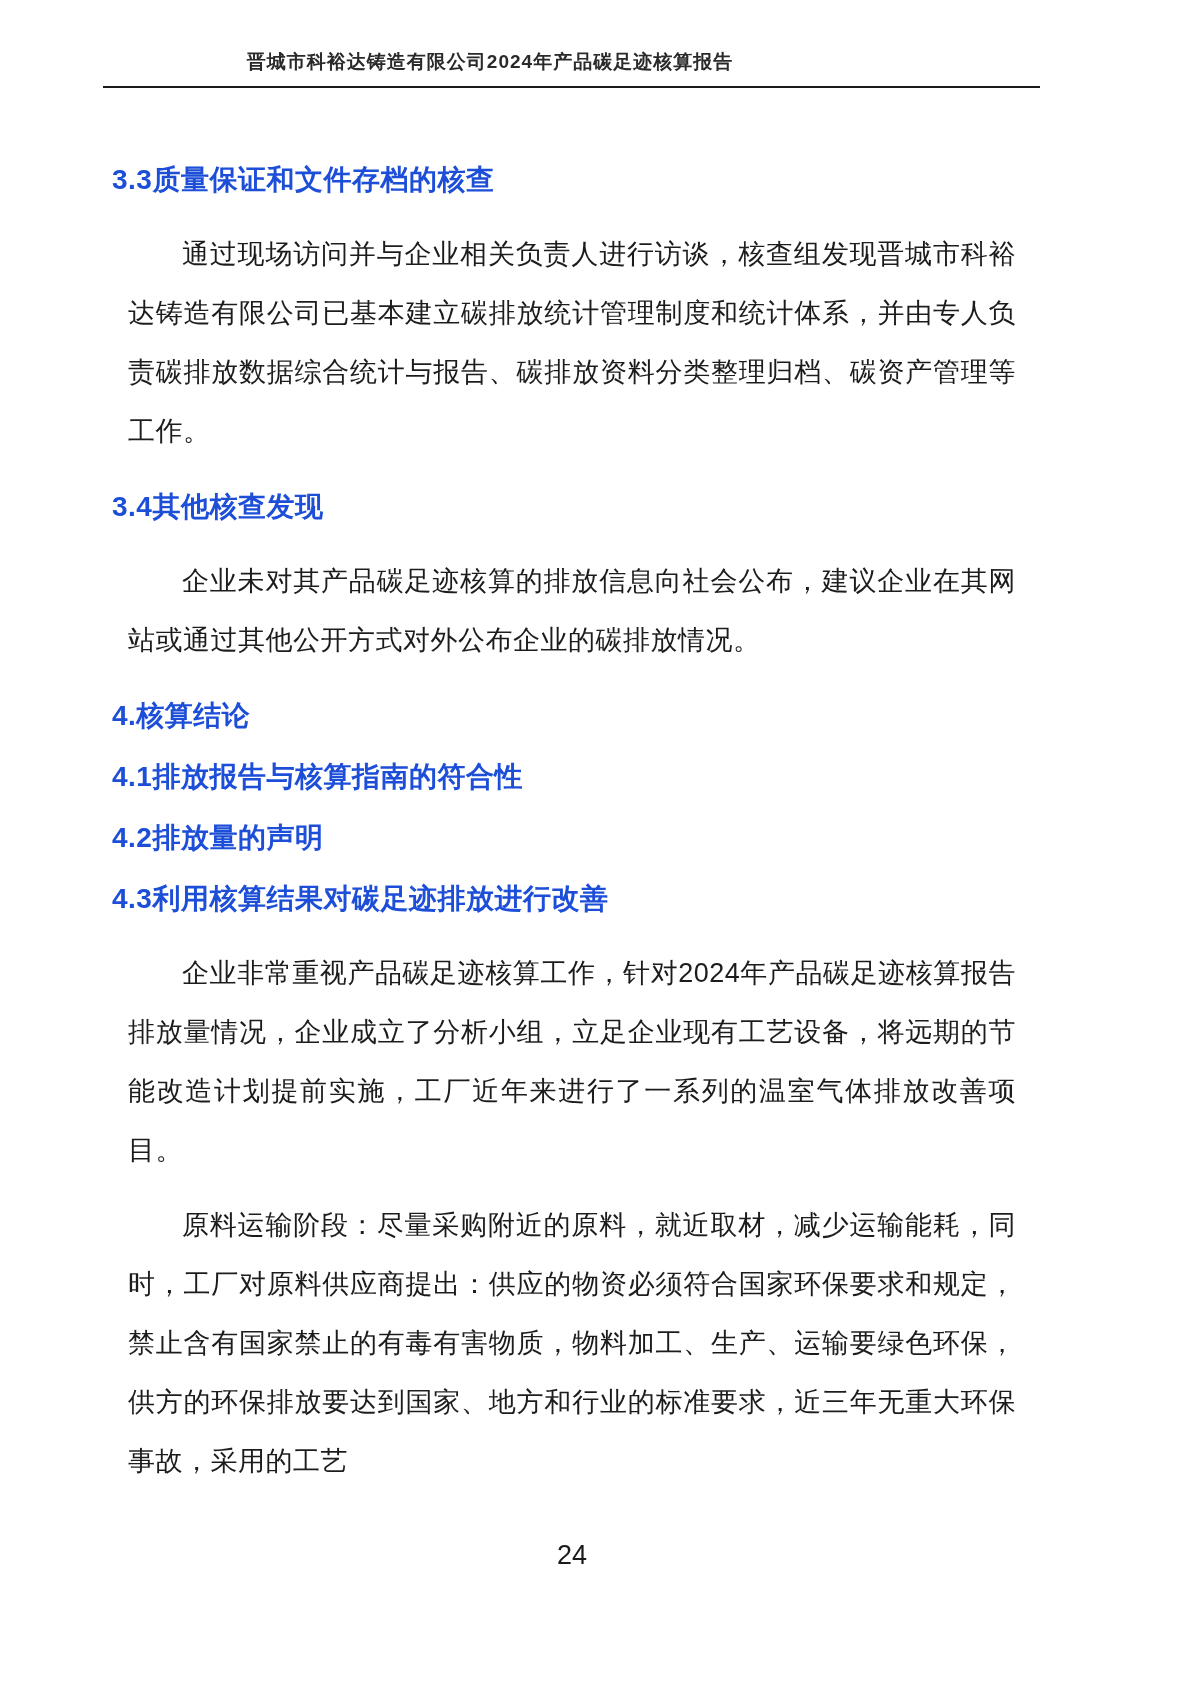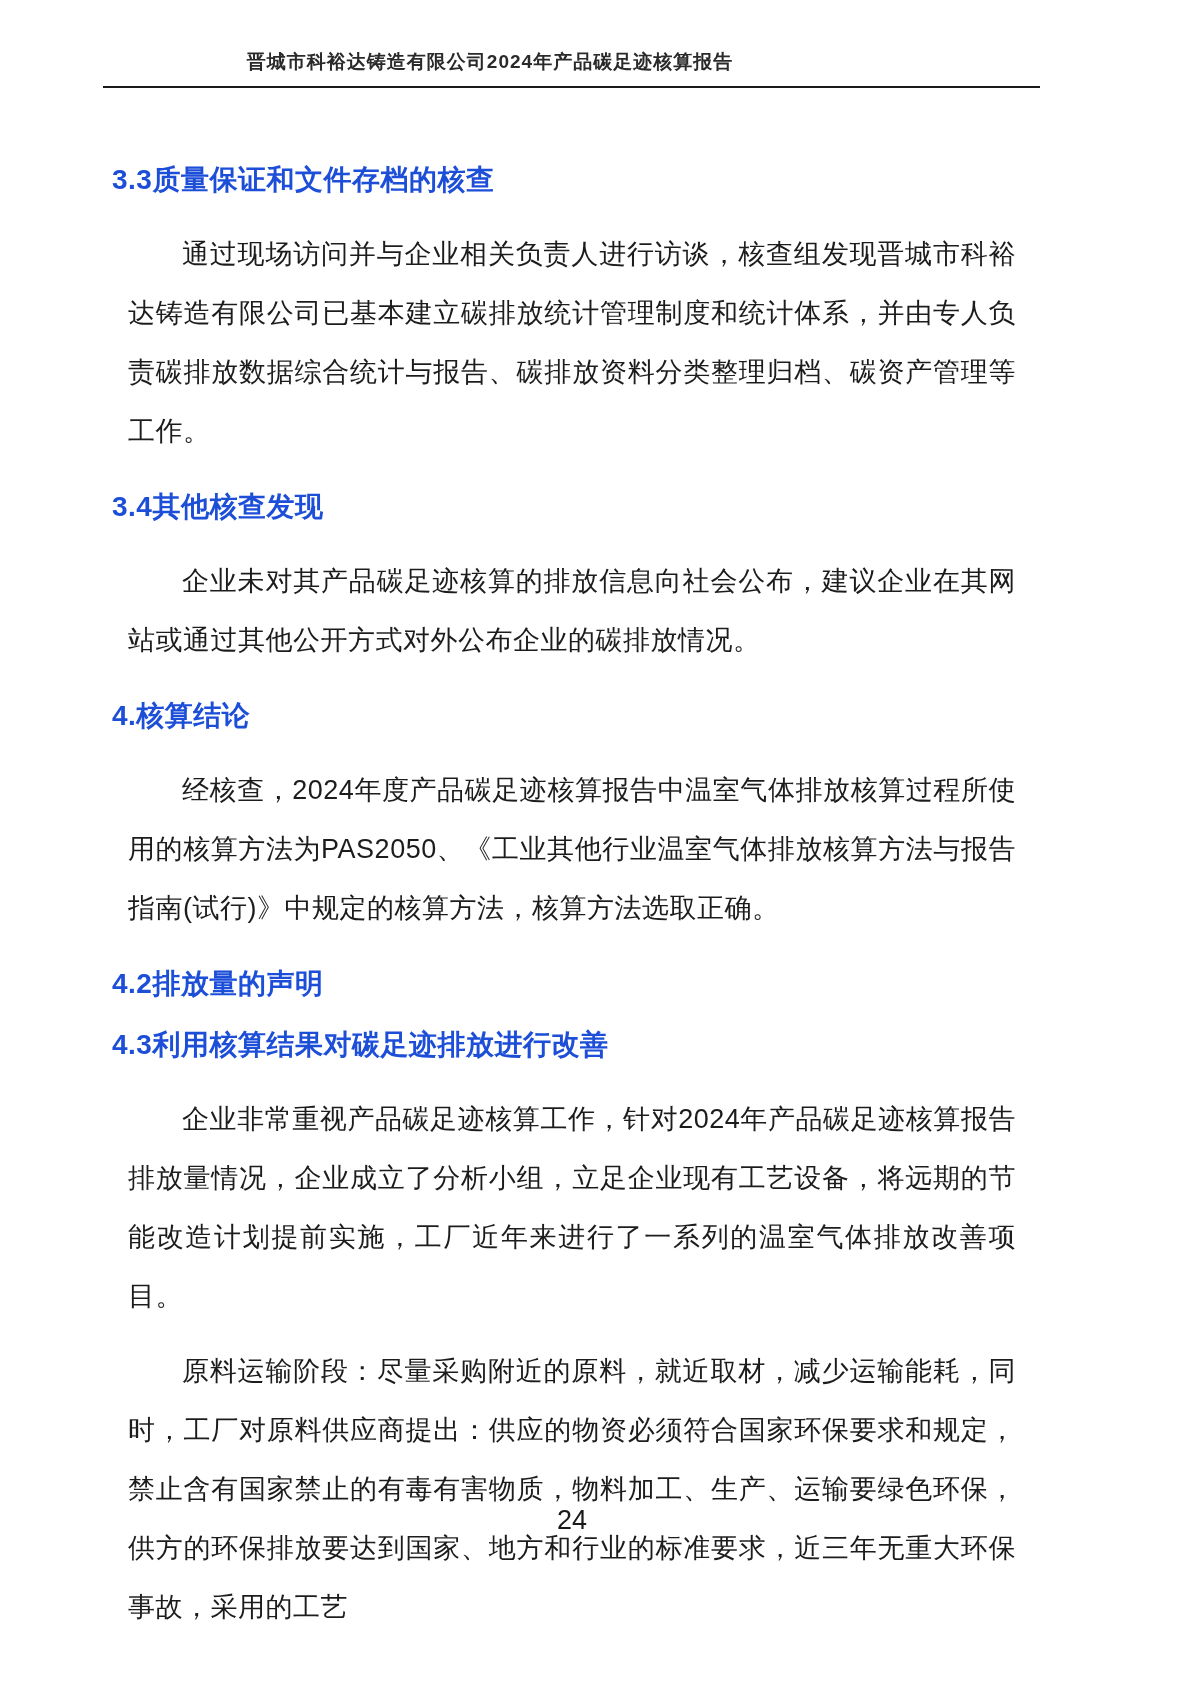--- a/index.html
+++ b/index.html
@@ -55,21 +55,21 @@
     line-height: 59px;
     text-indent: 2em;
     text-align: justify;
     letter-spacing: 0.5px;
     color: #1c1c1c;
   }
   .page-footer {
     position: absolute;
     left: 0;
     right: 0;
-    top: 1505px;
+    top: 1540px;
     text-align: center;
   }
   .page-number {
     font-size: 27px;
     color: #1a1a1a;
   }
 </style>
 </head>
 <body>
 
@@ -83,21 +83,21 @@
 
   <main class="content">
     <h2 class="first">3.3质量保证和文件存档的核查</h2>
     <p>通过现场访问并与企业相关负责人进行访谈，核查组发现晋城市科裕达铸造有限公司已基本建立碳排放统计管理制度和统计体系，并由专人负责碳排放数据综合统计与报告、碳排放资料分类整理归档、碳资产管理等工作。</p>
 
     <h2>3.4其他核查发现</h2>
     <p>企业未对其产品碳足迹核算的排放信息向社会公布，建议企业在其网站或通过其他公开方式对外公布企业的碳排放情况。</p>
 
     <h2>4.核算结论</h2>
 
-    <p>经核查，2024年度产品碳足迹核算报告中温室气体排放核算过程所使用的核算方法为PAS2050、《工业其他行业温室气体排放核算方法与报告指南(试行)》中规定的核算方法，核算方法选取正确。</p>
+    <h2>4.1排放报告与核算指南的符合性</h2>
 
     <h2>4.2排放量的声明</h2>
 
     <h2>4.3利用核算结果对碳足迹排放进行改善</h2>
     <p>企业非常重视产品碳足迹核算工作，针对2024年产品碳足迹核算报告排放量情况，企业成立了分析小组，立足企业现有工艺设备，将远期的节能改造计划提前实施，工厂近年来进行了一系列的温室气体排放改善项目。</p>
     <p>原料运输阶段：尽量采购附近的原料，就近取材，减少运输能耗，同时，工厂对原料供应商提出：供应的物资必须符合国家环保要求和规定，禁止含有国家禁止的有毒有害物质，物料加工、生产、运输要绿色环保，供方的环保排放要达到国家、地方和行业的标准要求，近三年无重大环保事故，采用的工艺</p>
   </main>
 
   <footer class="page-footer">
     <span class="page-number">24</span>

